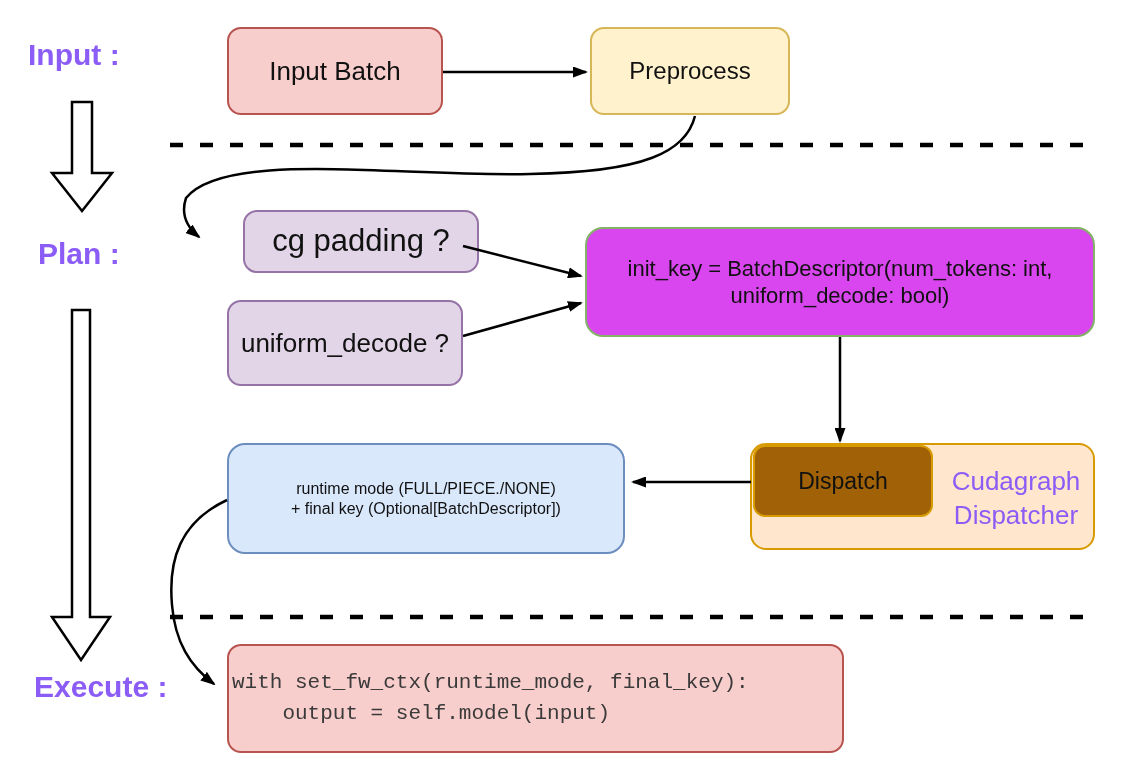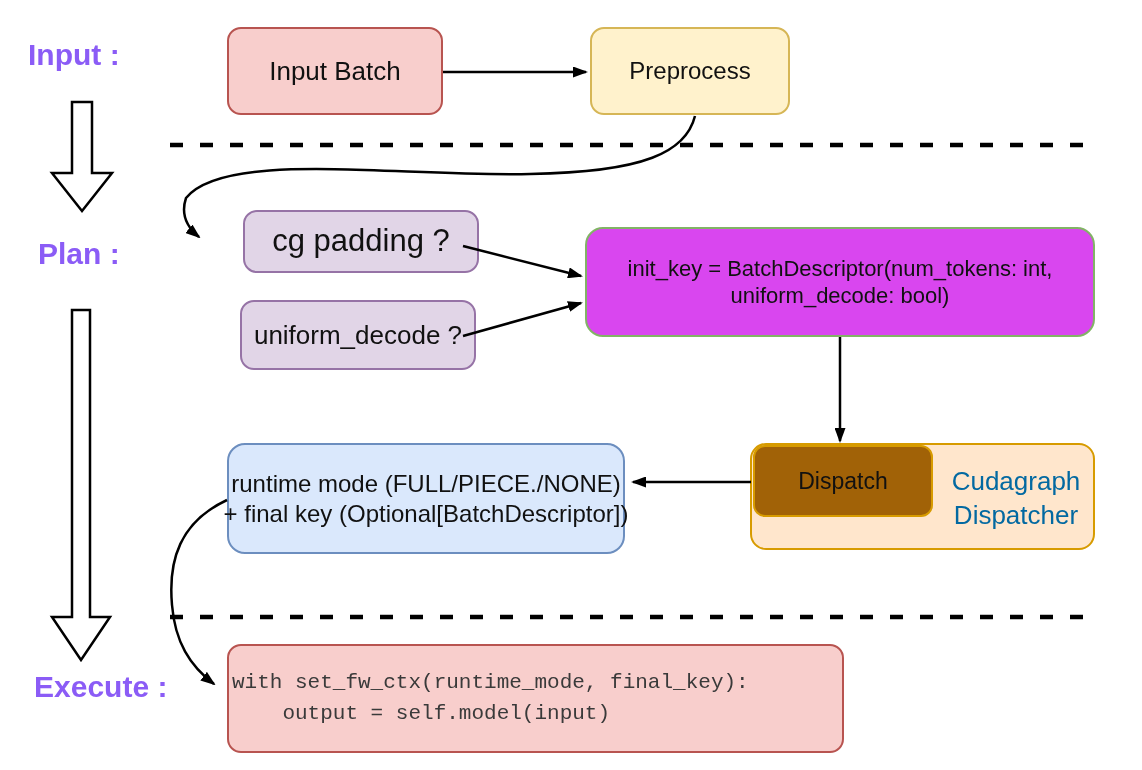--- a/index.html
+++ b/index.html
@@ -39,31 +39,31 @@
   .yellow { background: #fff2cc; border: 2px solid #d6b656; }
   .purple { background: #e1d5e7; border: 2px solid #9673a6; }
   .green  { background: #d946ef; border: 2px solid #82b366; border-radius: 18px; }
   .blue   { background: #dae8fc; border: 2px solid #6c8ebf; border-radius: 18px; }
   .orange-outer { background: #ffe6cc; border: 2px solid #d79b00; border-radius: 16px; }
   .orange-inner { background: #a16207; border: 2px solid #d79b00; border-radius: 12px; }
 
   #node-input-batch     { left: 227px; top:  27px; width: 216px; height: 88px; font-size: 26px; }
   #node-preprocess      { left: 590px; top:  27px; width: 200px; height: 88px; font-size: 24px; }
   #node-cg-padding      { left: 227px; top: 210px; width: 236px; height: 63px; font-size: 31px; margin-left: 16px; }
-  #node-uniform-decode  { left: 240px; top: 300px; width: 236px; height: 70px; font-size: 26px; }
+  #node-uniform-decode  { left: 227px; top: 300px; width: 236px; height: 86px; font-size: 26px; }
   #node-init-key        { left: 585px; top: 227px; width: 510px; height: 110px; font-size: 22px; }
-  #node-runtime-mode    { left: 227px; top: 443px; width: 398px; height: 111px; font-size: 24px; }
+  #node-runtime-mode    { left: 227px; top: 443px; width: 398px; height: 111px; font-size: 16px; }
   #node-cudagraph       { left: 750px; top: 443px; width: 345px; height: 107px; }
   #node-dispatch        { left: 753px; top: 445px; width: 180px; height: 72px; font-size: 23px; }
   #cudagraph-label {
     position: absolute;
     left: 183px; top: 0; width: 162px; height: 107px;
     display: flex; flex-direction: column;
     align-items: center; justify-content: center;
-    font-size: 26px; line-height: 1.3; color: #0369a1;
+    font-size: 26px; line-height: 1.3; color: #8b5cf6;
   }
   #node-execute-code {
     left: 227px; top: 644px; width: 617px; height: 109px;
     font-family: "Liberation Mono", "DejaVu Sans Mono", monospace;
     font-size: 21px;
     color: #3a3a3a;
     align-items: flex-start;
     justify-content: center;
     text-align: left;
     padding-left: 3px;

